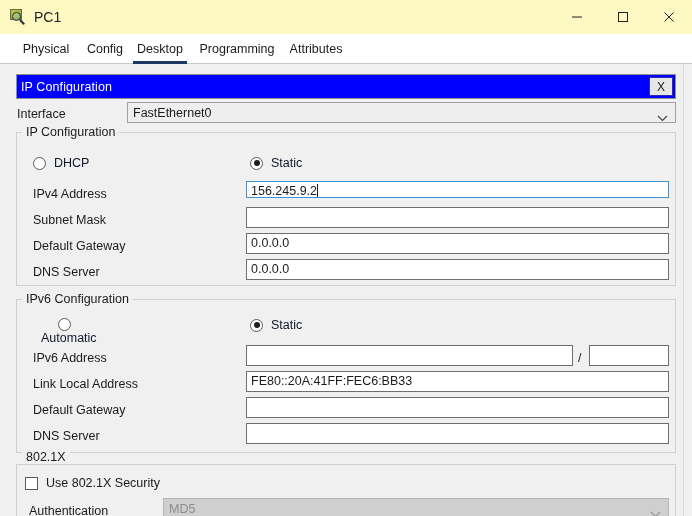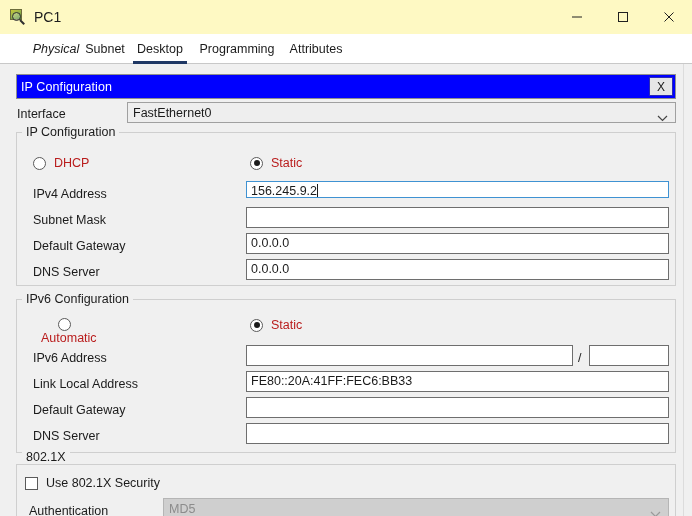--- a/index.html
+++ b/index.html
@@ -225,21 +225,21 @@
     content: "";
     position: absolute;
     left: 2.5px; top: 2.5px;
     width: 6px; height: 6px;
     border-radius: 50%;
     background: #1b1b1b;
   }
   .radio .rlabel {
     margin-left: 8px;
     font-size: 12.5px;
-    color: #b91c1c;
+    color: #0f172a;
     white-space: nowrap;
   }
 
   
   .checkbox {
     position: absolute;
     display: flex;
     align-items: center;
   }
   .checkbox .box {
@@ -313,25 +313,25 @@
       <div class="win-btn">
         <svg width="12" height="12" viewBox="0 0 12 12">
             <line x1="1.5" y1="1.5" x2="10.5" y2="10.5" stroke="#202020" stroke-width="1"></line>
             <line x1="10.5" y1="1.5" x2="1.5" y2="10.5" stroke="#202020" stroke-width="1"></line>
           </svg>
       </div>
     </div>
   </div>
 
   <div class="tabstrip">
-    <div class="tab" style="left:28px;width:56px;font-style:italic;">
+    <div class="tab" style="left:18px;width:56px;">
       <span>Physical</span>
     </div>
     <div class="tab" style="left:80px;width:50px;">
-      <span>Subnet</span>
+      <span>Config</span>
     </div>
     <div class="tab active" style="left:133px;width:54px;">
       <span>Desktop</span>
     </div>
     <div class="tab" style="left:199px;width:76px;">
       <span>Programming</span>
     </div>
     <div class="tab" style="left:282px;width:68px;">
       <span>Attributes</span>
     </div>

